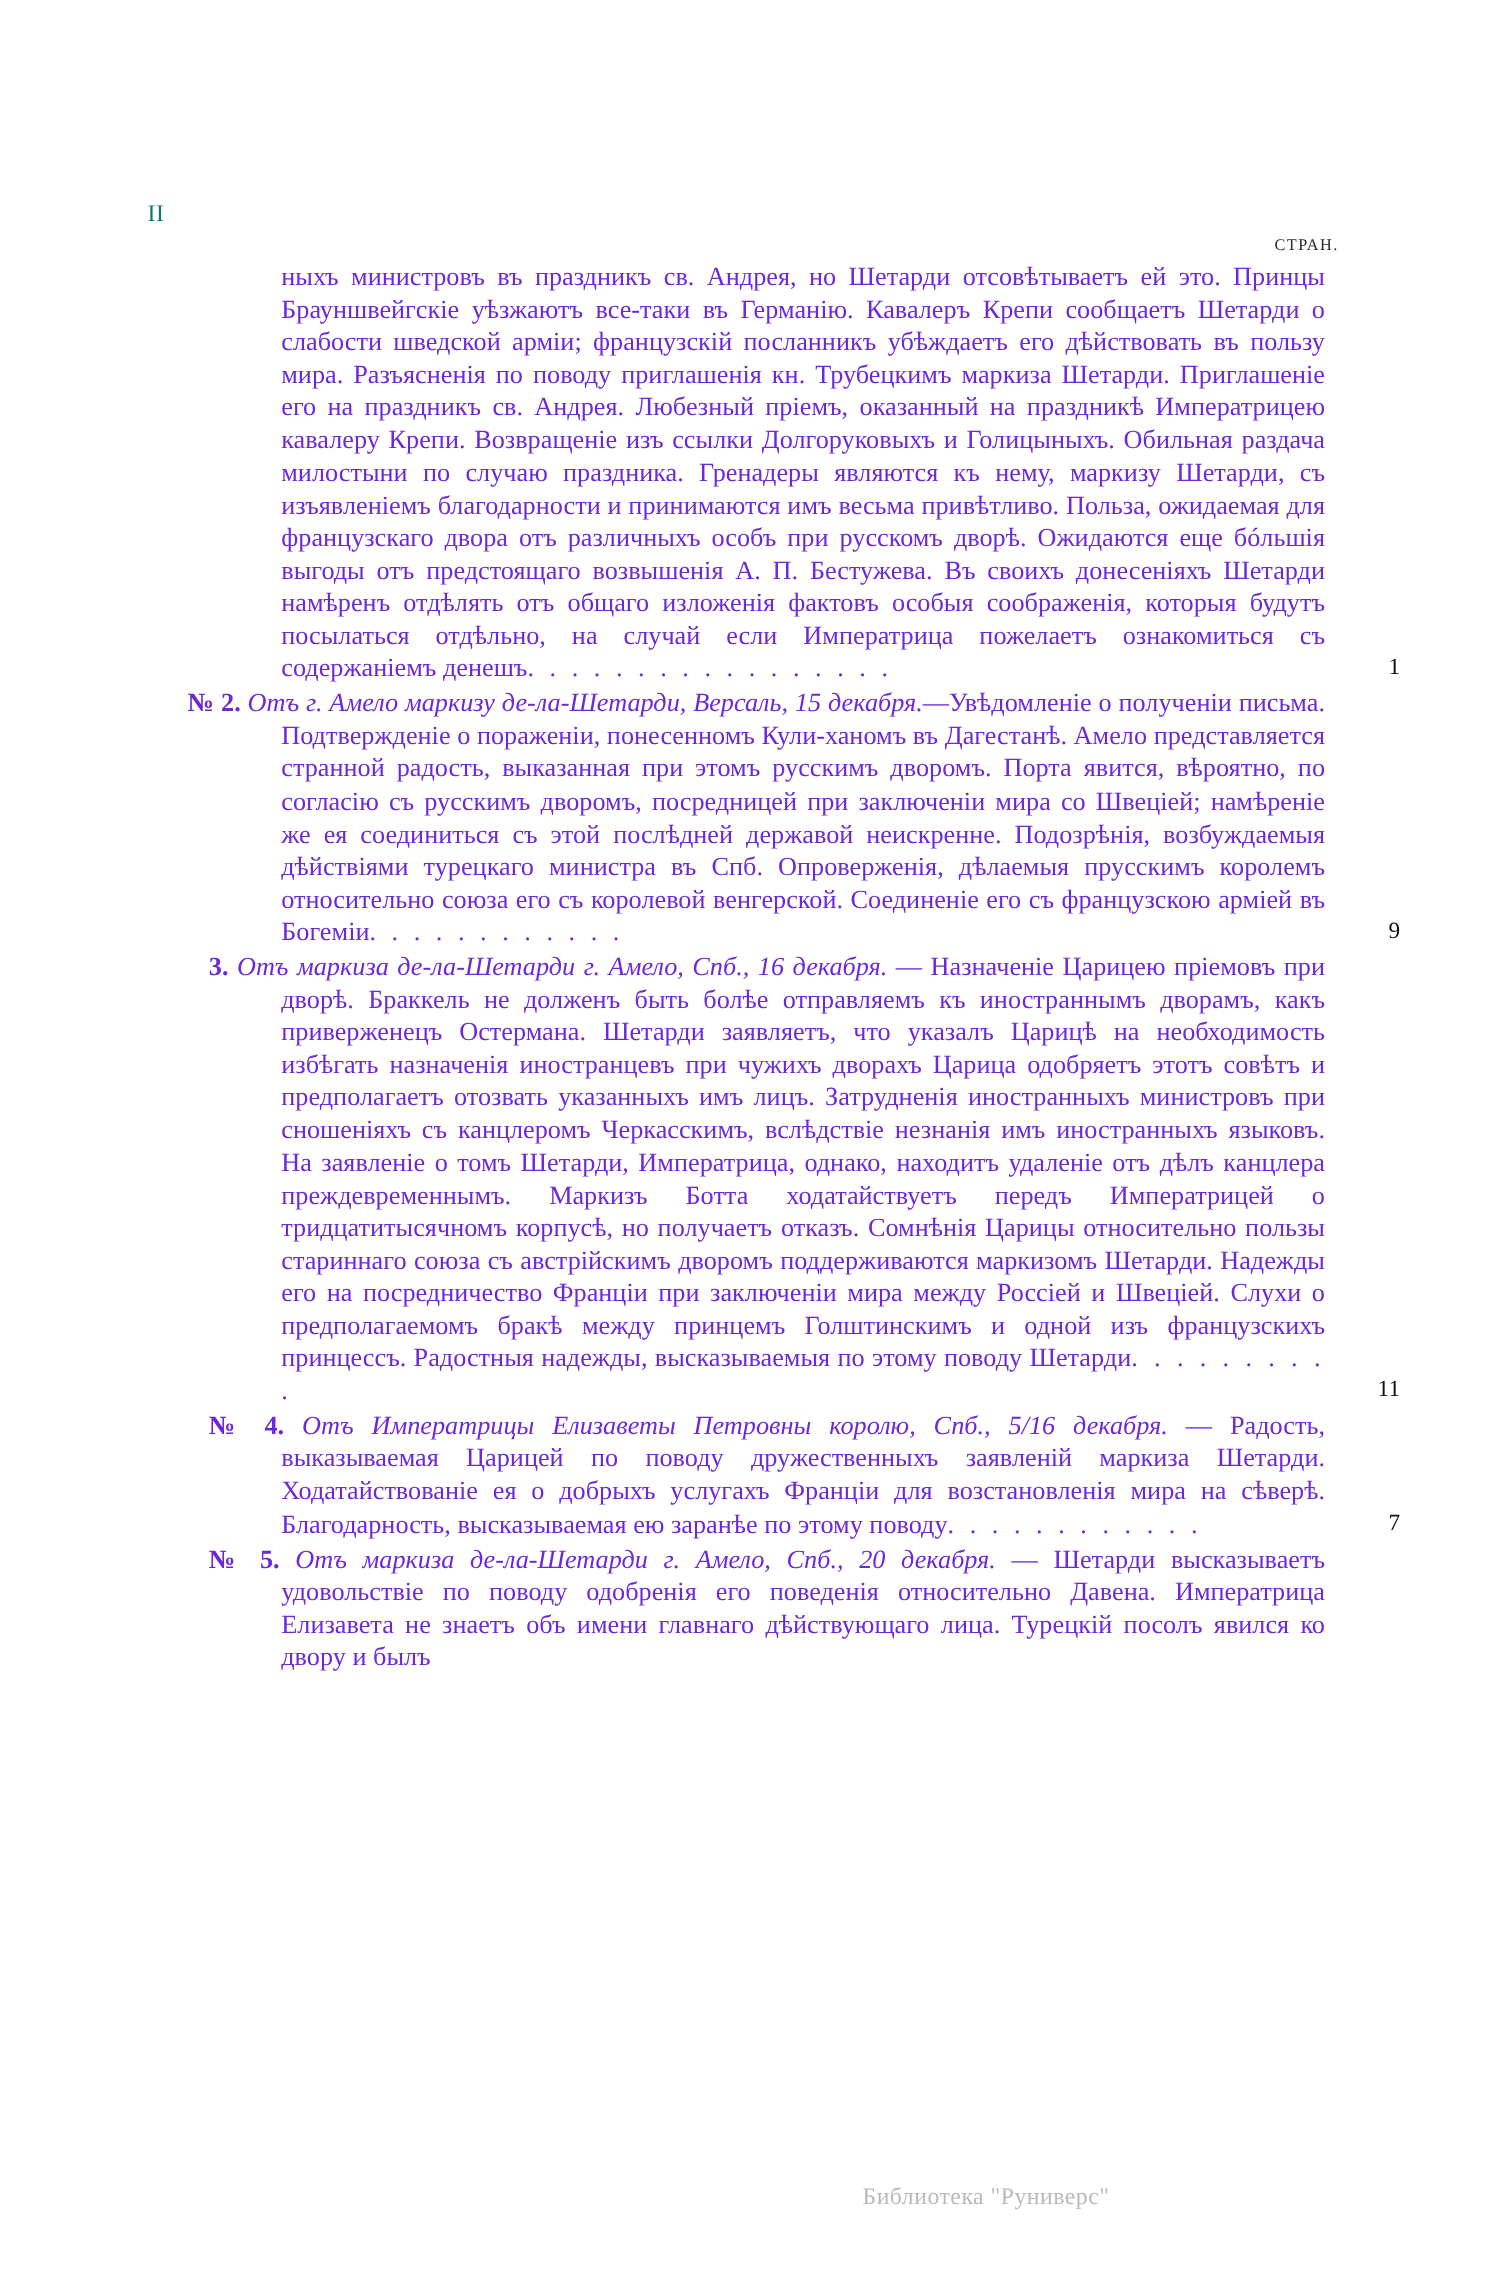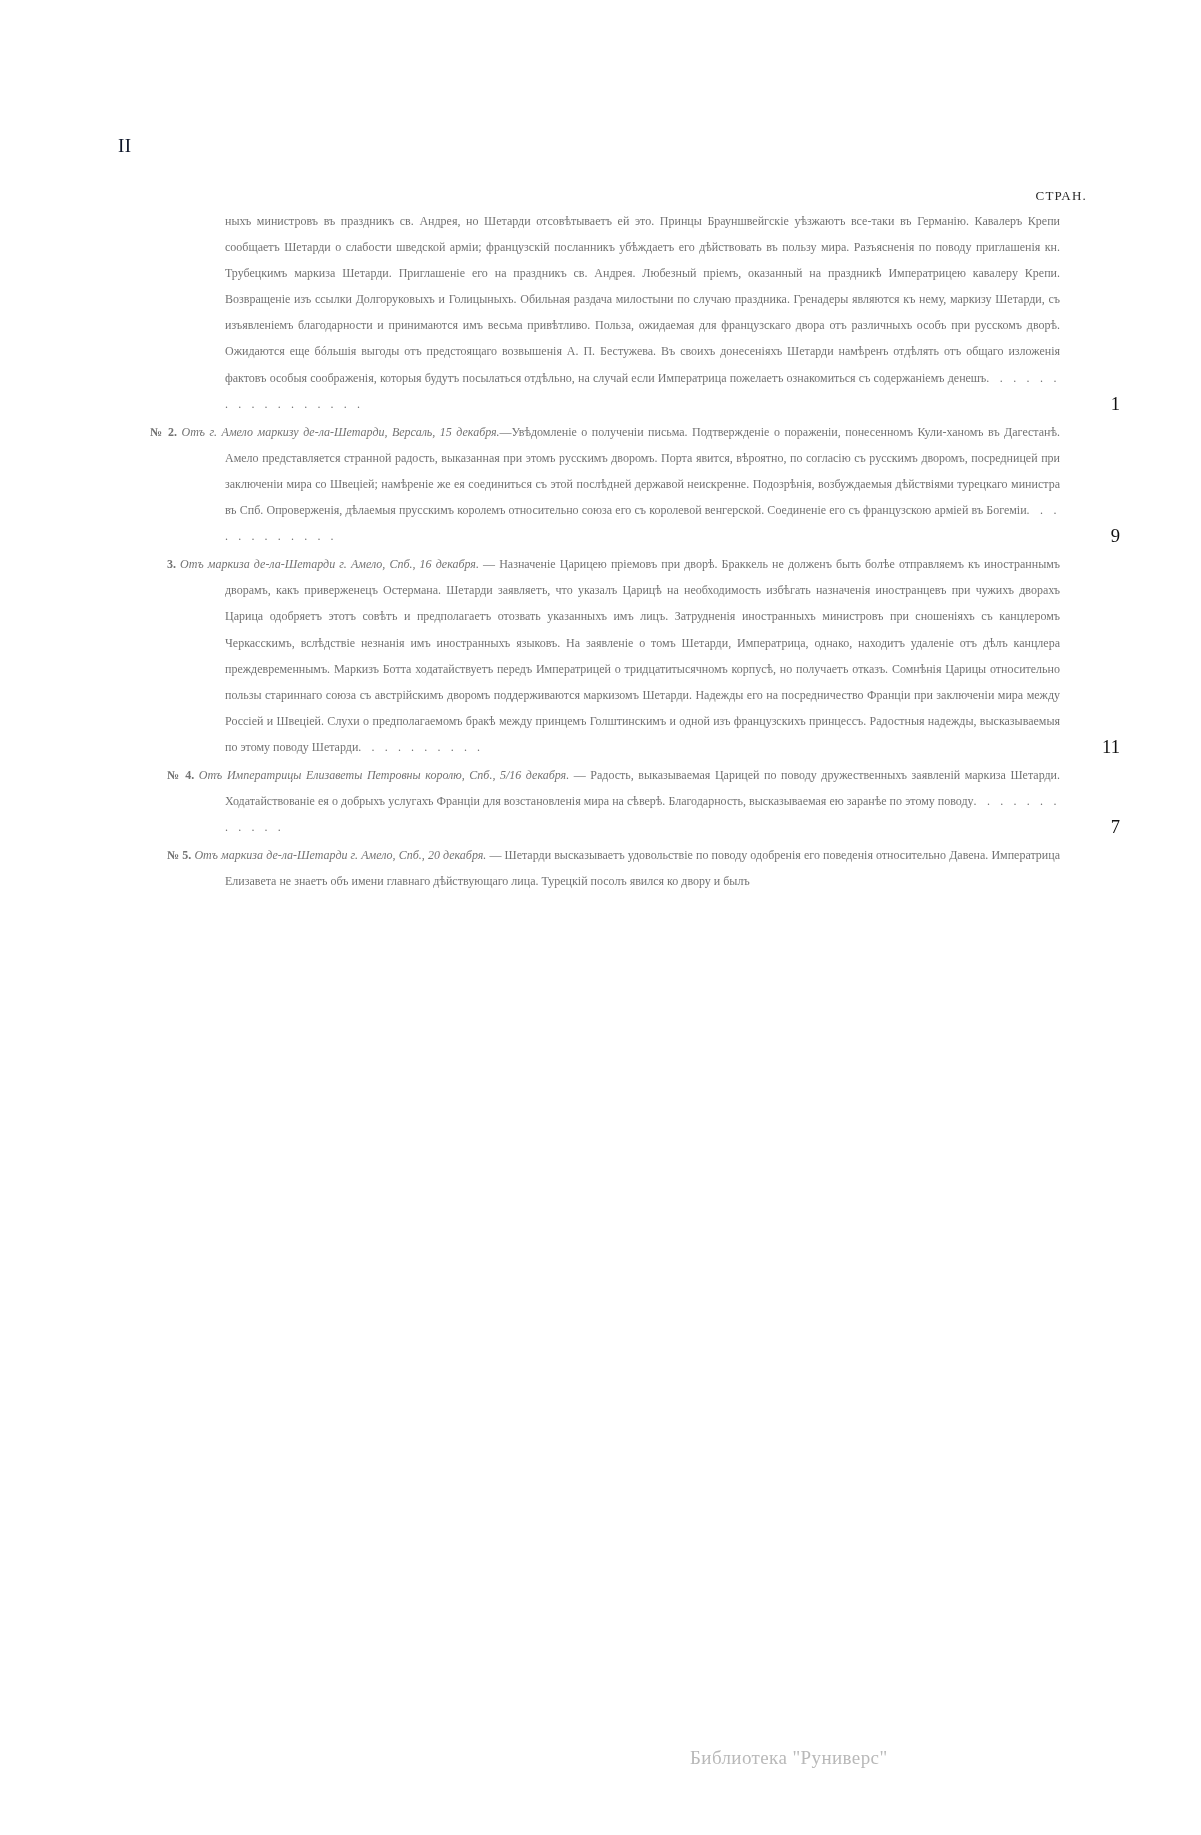--- a/index.html
+++ b/index.html
@@ -17,51 +17,51 @@
   }
   .page {
     position: absolute;
     top: 0; left: 0;
     width: 1201px;
     height: 1835px;
   }
   .folio {
     position: absolute;
     left: 118px;
-    top: 135px;
+    top: 161px;
     font-size: 19px;
     font-family: "Liberation Serif", serif;
     letter-spacing: 0.5px;
-    color: #0f172a;
+    color: #0f766e;
   }
   .col-head {
     position: absolute;
-    right: 114px;
+    right: 130px;
     top: 188px;
     font-size: 13px;
     letter-spacing: 1.2px;
     font-family: "Liberation Serif", serif;
     color: #2a2a2a;
   }
   .content {
     position: absolute;
     left: 150px;
     top: 208px;
     width: 910px;
   }
   .entry {
     position: relative;
     margin-bottom: 2px;
   }
   .entry-body {
-    font-size: 12px;
+    font-size: 21px;
     line-height: 26.1px;
     text-align: justify;
     text-justify: inter-word;
-    color: #737373;
+    color: #6d28d9;
     hyphens: manual;
   }
   .lead-block {
     
     padding-left: 75px;
   }
   .num {
     display: inline;
     font-weight: bold;
     font-style: normal;

